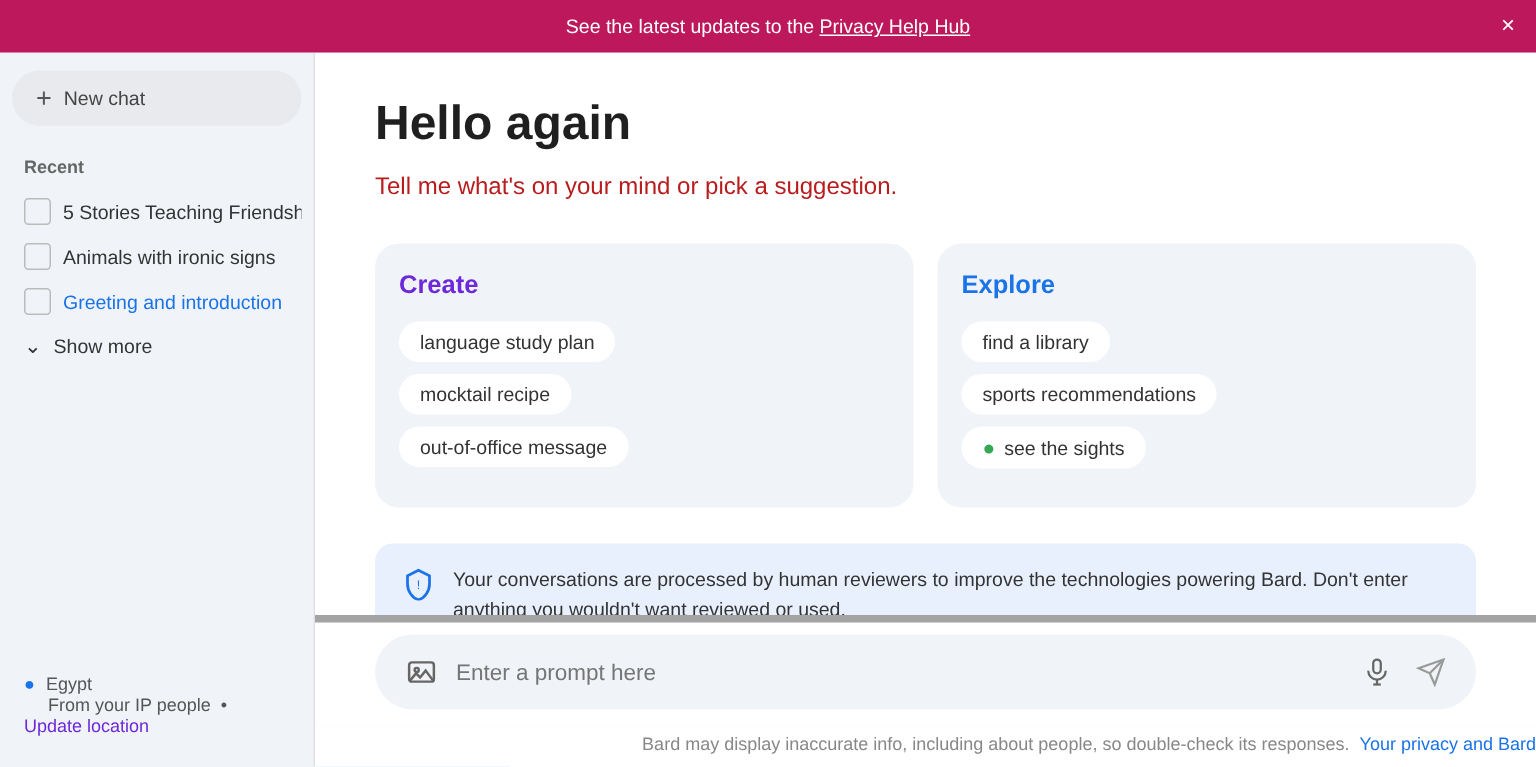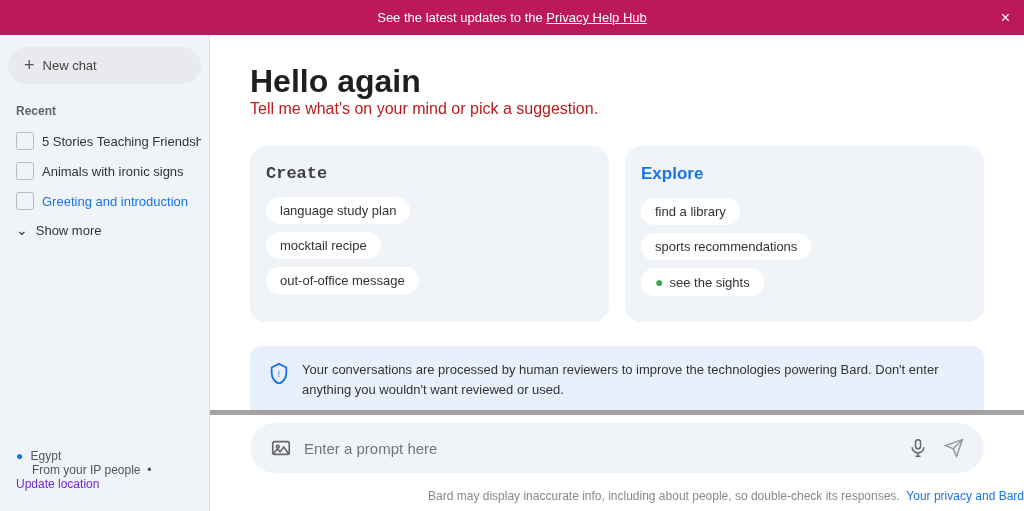--- a/index.html
+++ b/index.html
@@ -114,21 +114,21 @@
       flex: 1;
       overflow-y: auto;
       padding: 28px 40px 16px;
       background: #fff;
     }
 
     #greeting-title {
       font-size: 32px;
       font-weight: 700;
       color: #1f1f1f;
-      margin-bottom: 0;
+      margin-bottom: 16px;
     }
     #greeting-subtitle {
       font-size: 16px;
       color: #b91c1c;
       margin-bottom: 28px;
     }
 
     
     #suggestion-cards {
       display: flex;
@@ -141,21 +141,21 @@
       border-radius: 16px;
       padding: 18px 16px;
       min-height: 170px;
     }
     .card-title {
       font-size: 17px;
       font-weight: 600;
       margin-bottom: 14px;
     }
     .card-title.understand { color: #e37400; }
-    .card-title.create { color: #404040; font-family: Liberation Mono, monospace; }
+    .card-title.create { color: #6d28d9; }
     .card-title.explore { color: #1a73e8; }
     .chip {
       display: inline-flex;
       align-items: center;
       gap: 6px;
       background: white;
       border-radius: 20px;
       padding: 6px 14px;
       font-size: 13px;
       color: #333;

